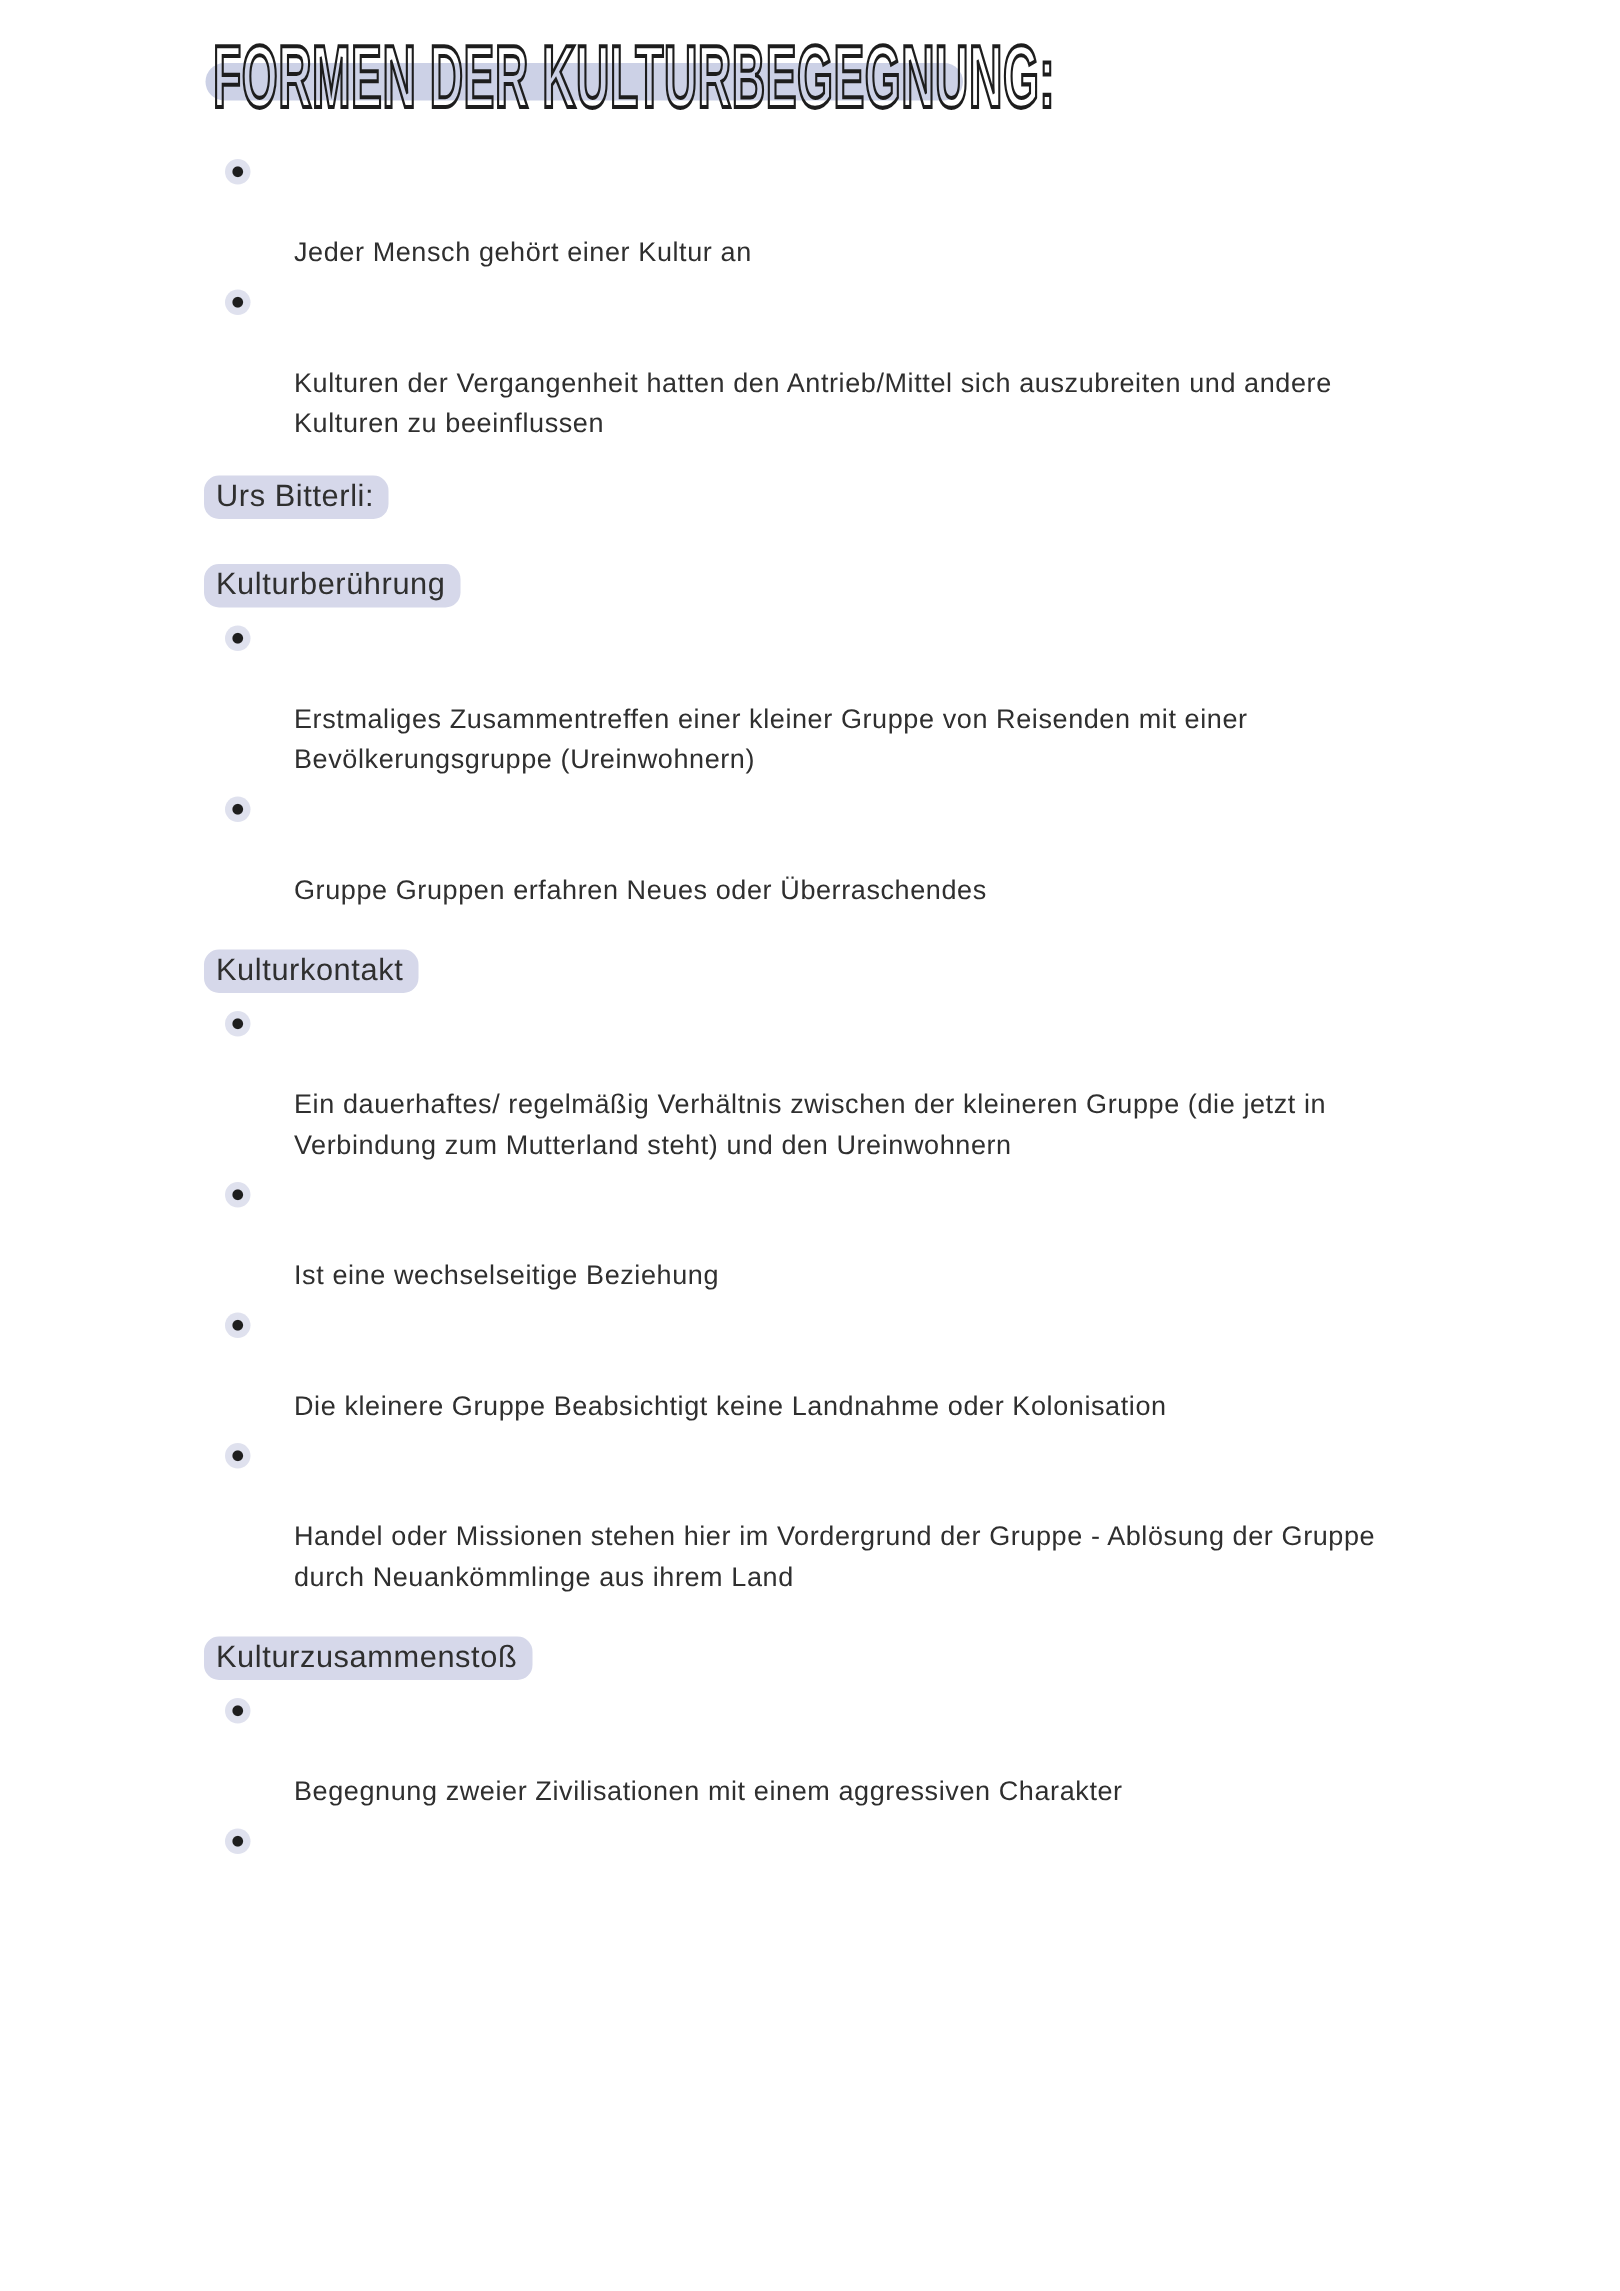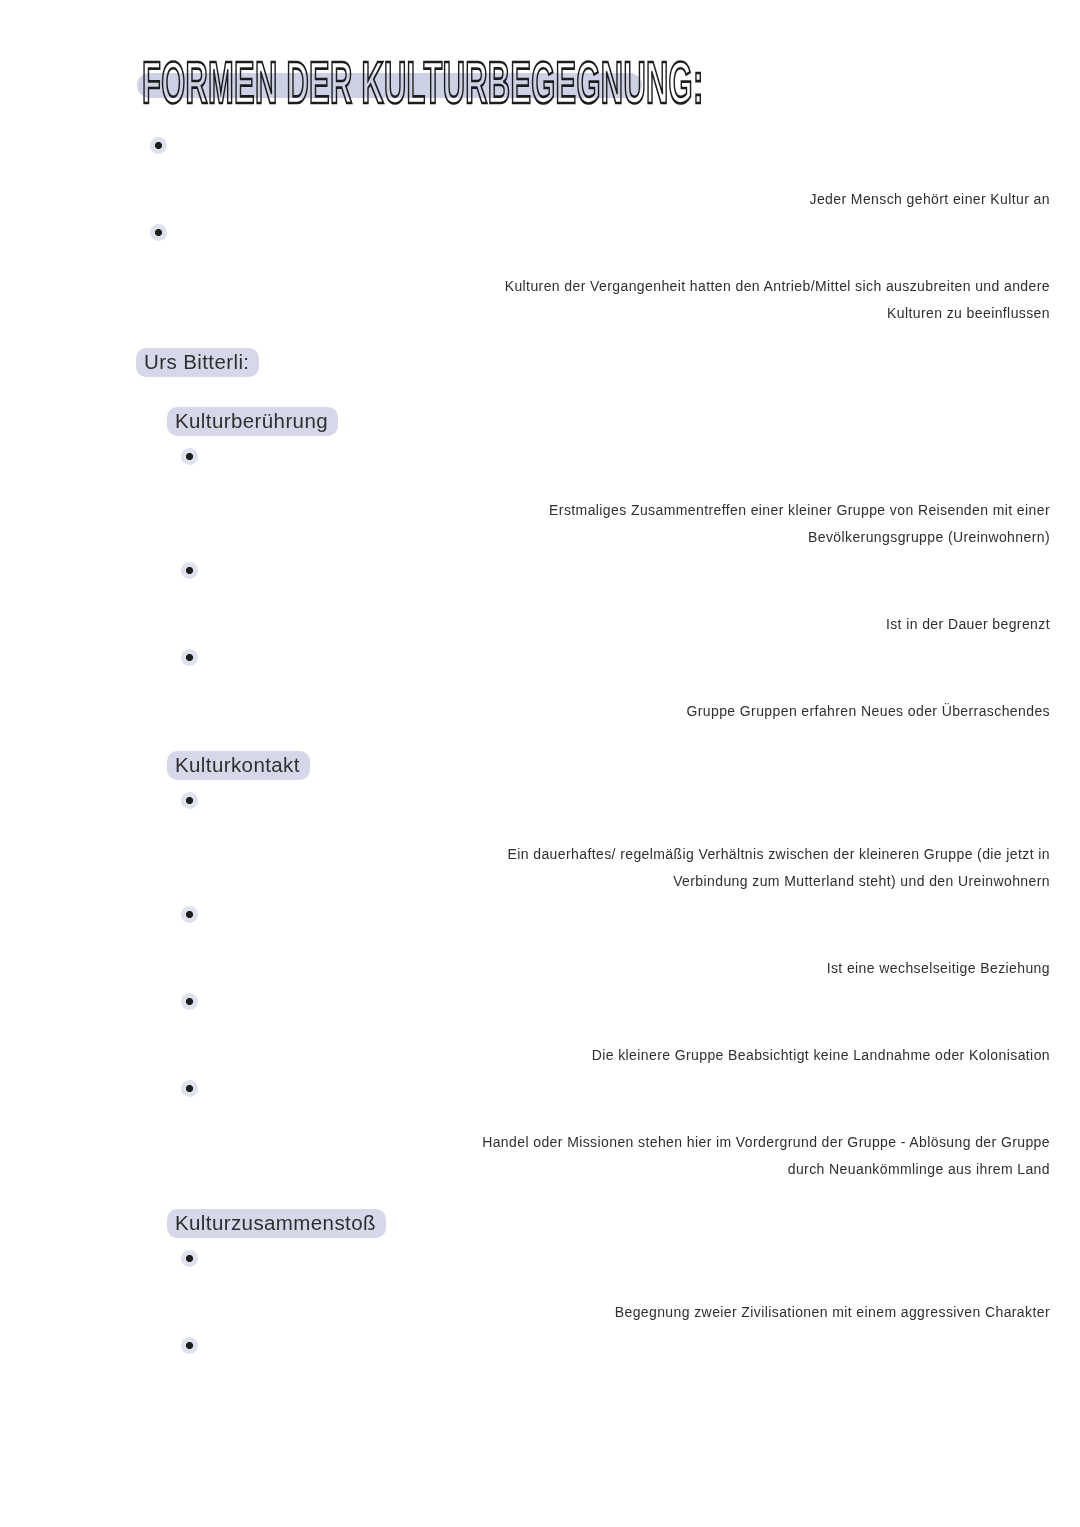--- a/index.html
+++ b/index.html
@@ -14,21 +14,21 @@
   html,body{margin:0;padding:0;}
   body{
     width:1080px;height:1527px;
     background:#ffffff;
     overflow:hidden;
     font-family:"Liberation Sans",sans-serif;
     color:var(--text-color);
   }
   .page{
     width:100%;height:100%;
-    padding:54px 30px 0 142px;
+    padding:23px 30px 0 142px;
   }
 
   
   .title-wrap{
     position:relative;
     height:58px;
     margin:0 0 20px 0;
   }
   .title-band{
     position:absolute;
@@ -58,39 +58,38 @@
     background:var(--pill-color);
     border-radius:10px;
     padding:2px 10px 4px 8px;
     margin-left:-6px;
     font-size:20.5px;
     line-height:23px;
     letter-spacing:0.4px;
     color:var(--text-color);
   }
   .author-row{margin-top:21px;}
-  .topic-section{margin-top:26px;margin-left:31px;}
+  .topic-section{margin-top:26px;}
   .topic-section.first{margin-top:30px;}
 
   
   ul.bullet-list{
     list-style:none;
     margin:0;
     padding:0;
   }
   .topic-section ul.bullet-list{margin-top:7px;}
   li.bullet-item{
     position:relative;
     padding-left:54px;
     margin-bottom:6px;
-    font-size:14px;
+    font-size:18px;
     line-height:27px;
     letter-spacing:0.4px;
     white-space:pre-line;
-    text-align:right;
   }
   li.bullet-item:last-child{margin-bottom:0;}
   .bullet{
     position:absolute;
     left:8px;top:5px;
     width:17px;height:17px;
     border-radius:50%;
     background:radial-gradient(circle at 50% 50%, var(--dot-color) 0 3.2px, var(--halo-color) 3.9px 100%);
   }
   .bullet-text{
@@ -131,24 +130,20 @@
     <div>
       <span class="hl-label">Kulturberührung</span>
     </div>
     <ul class="bullet-list">
   <li class="bullet-item">
     <span class="bullet"></span>
     <span class="bullet-text">Erstmaliges Zusammentreffen einer kleiner Gruppe von Reisenden mit einer
 Bevölkerungsgruppe (Ureinwohnern)</span>
   </li>
 
-  <li class="bullet-item">
-    <span class="bullet"></span>
-    <span class="bullet-text">Ist in der Dauer begrenzt</span>
-  </li>
 
   <li class="bullet-item">
     <span class="bullet"></span>
     <span class="bullet-text">Gruppe Gruppen erfahren Neues oder Überraschendes</span>
   </li>
 </ul>
   </section>
 
   <section class="topic-section">
     <div>

